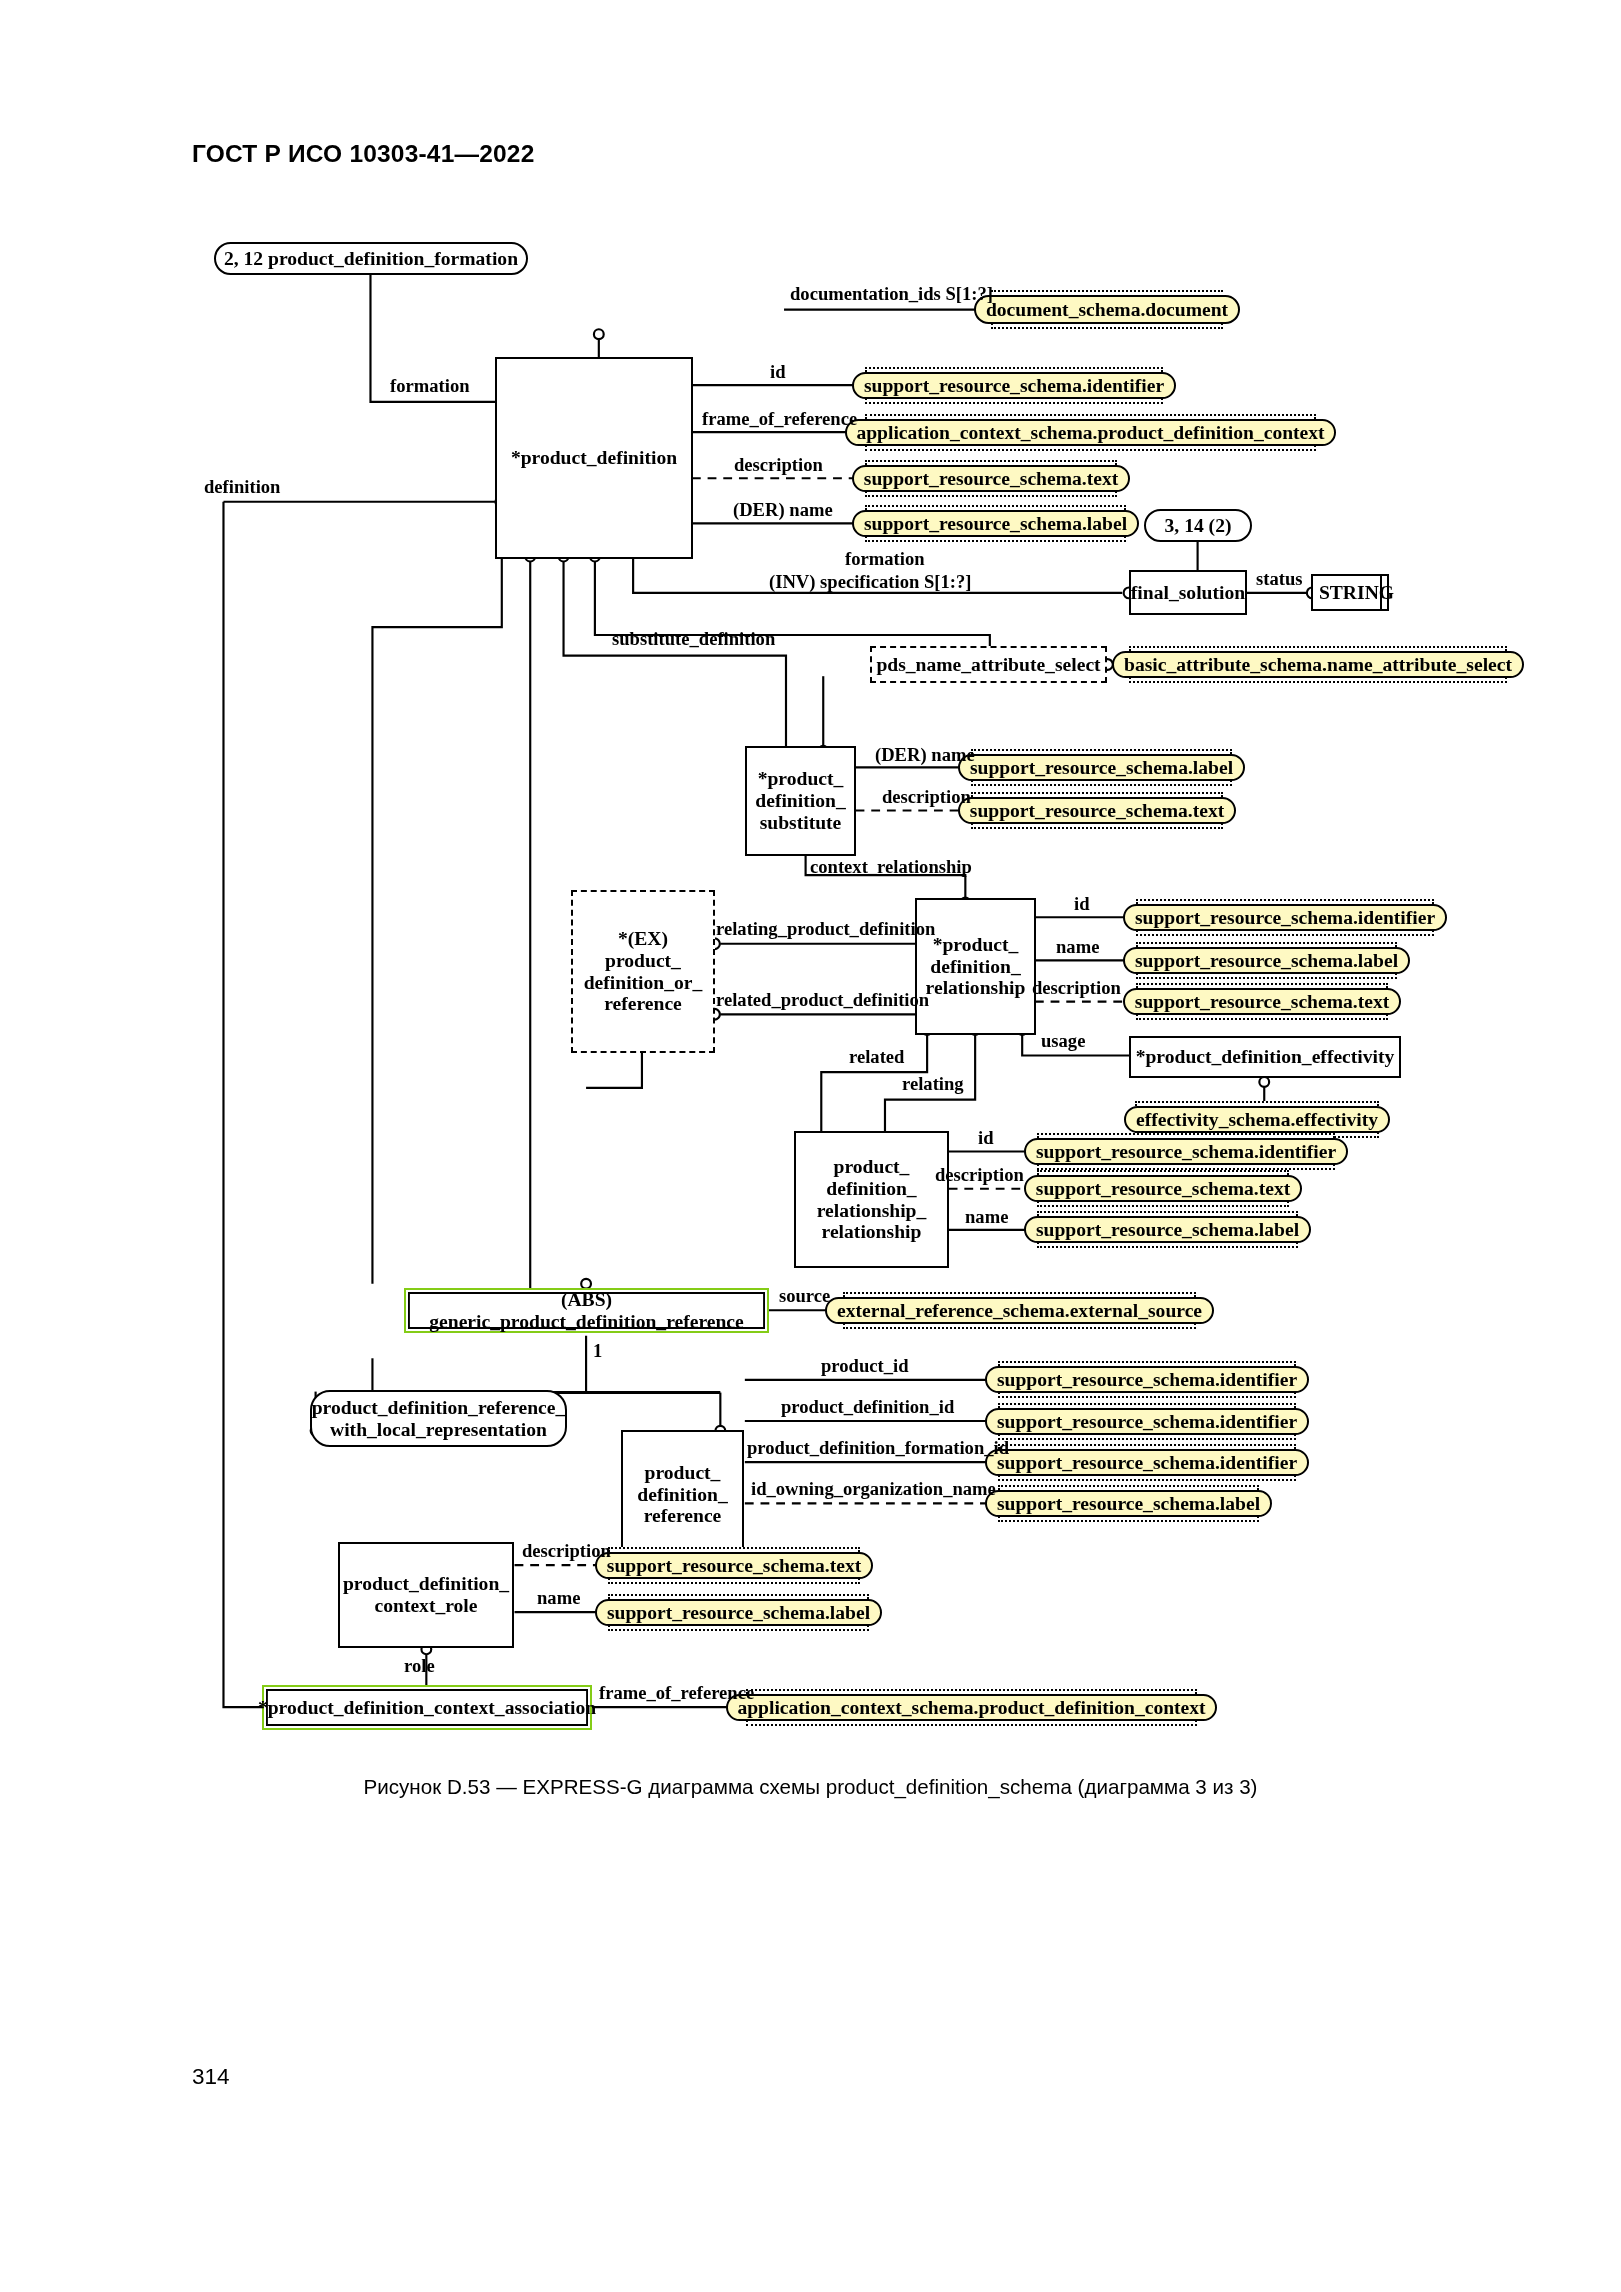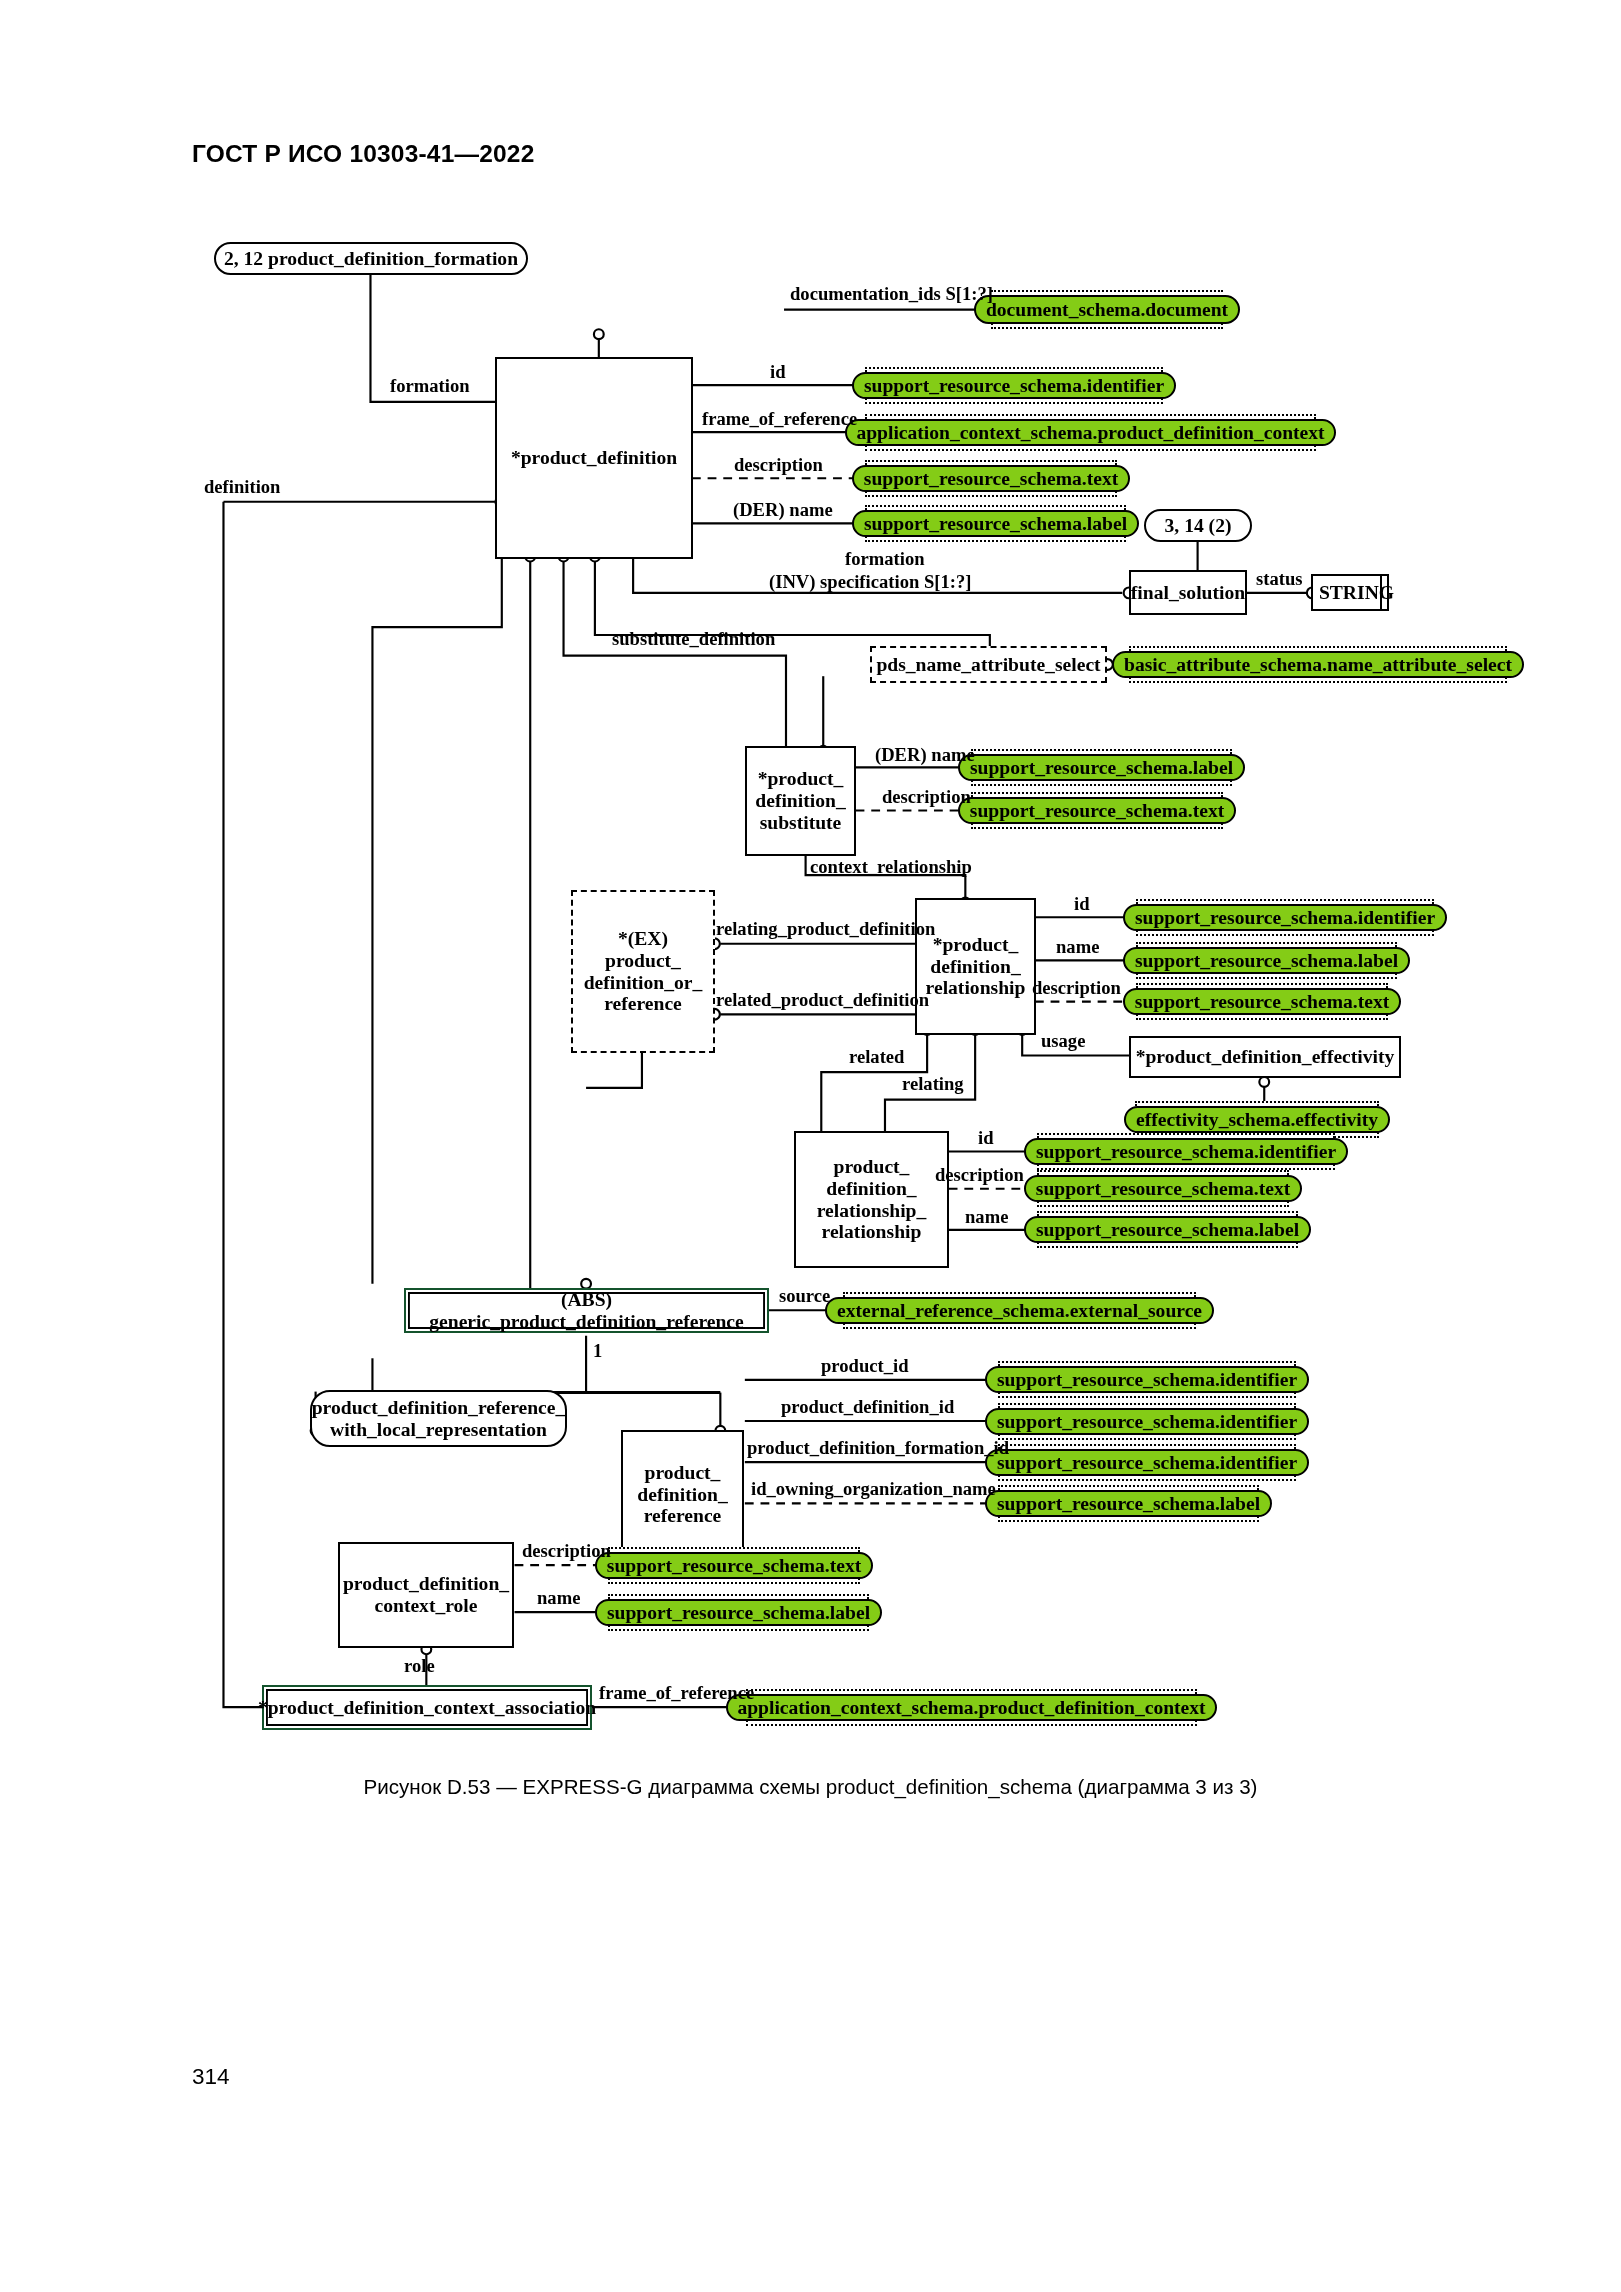--- a/index.html
+++ b/index.html
@@ -74,21 +74,21 @@
     background: #fff;
   }
 
   
   .ent {
     border: 2px solid #000;
     font-size: 19.6px;
   }
   
   .ent-double {
-    border: 2px solid #14532d;
+    border: 2px solid #84cc16;
     box-shadow: inset 0 0 0 2px #fff, inset 0 0 0 3.9px #000;
     font-size: 19.6px;
   }
   
   .ent-dashed {
     border: 2.9px dashed #000;
     font-size: 19.6px;
   }
   
   .type-ref {
@@ -101,21 +101,21 @@
   .type-ref > .inner {
     flex: 1 1 auto;
     border: 2px solid #000;
     border-radius: 15.7px;
     display: flex;
     align-items: center;
     justify-content: center;
     font-size: 19.6px;
     white-space: nowrap;
     padding: 0 9.8px;
-    background: #84cc16;
+    background: #fef9c3;
   }
   
   .select-dashed {
     border: 2.9px dashed #000;
     font-size: 19.6px;
   }
   
   .pageref {
     border: 2px solid #000;
     border-radius: 979px;

